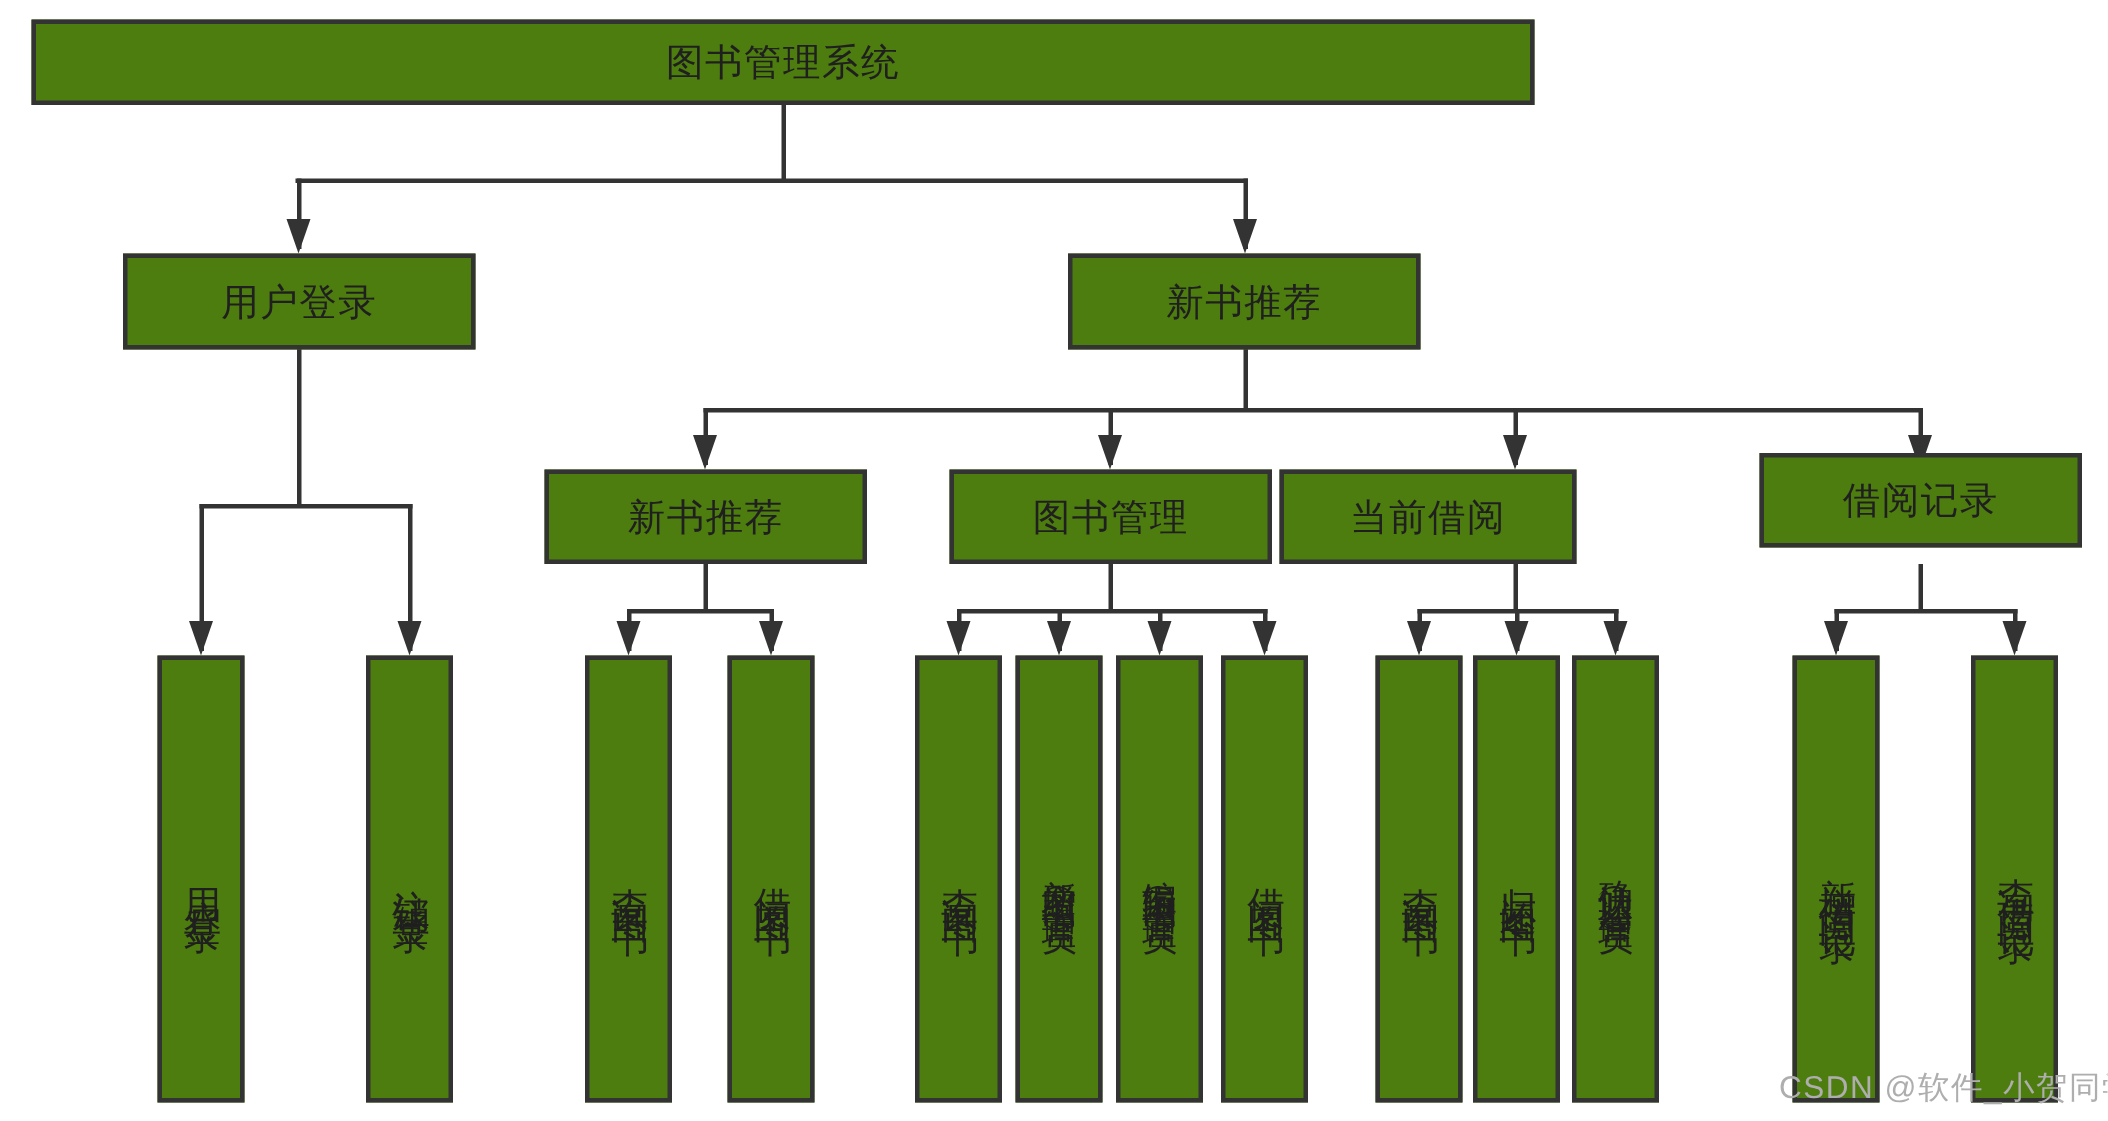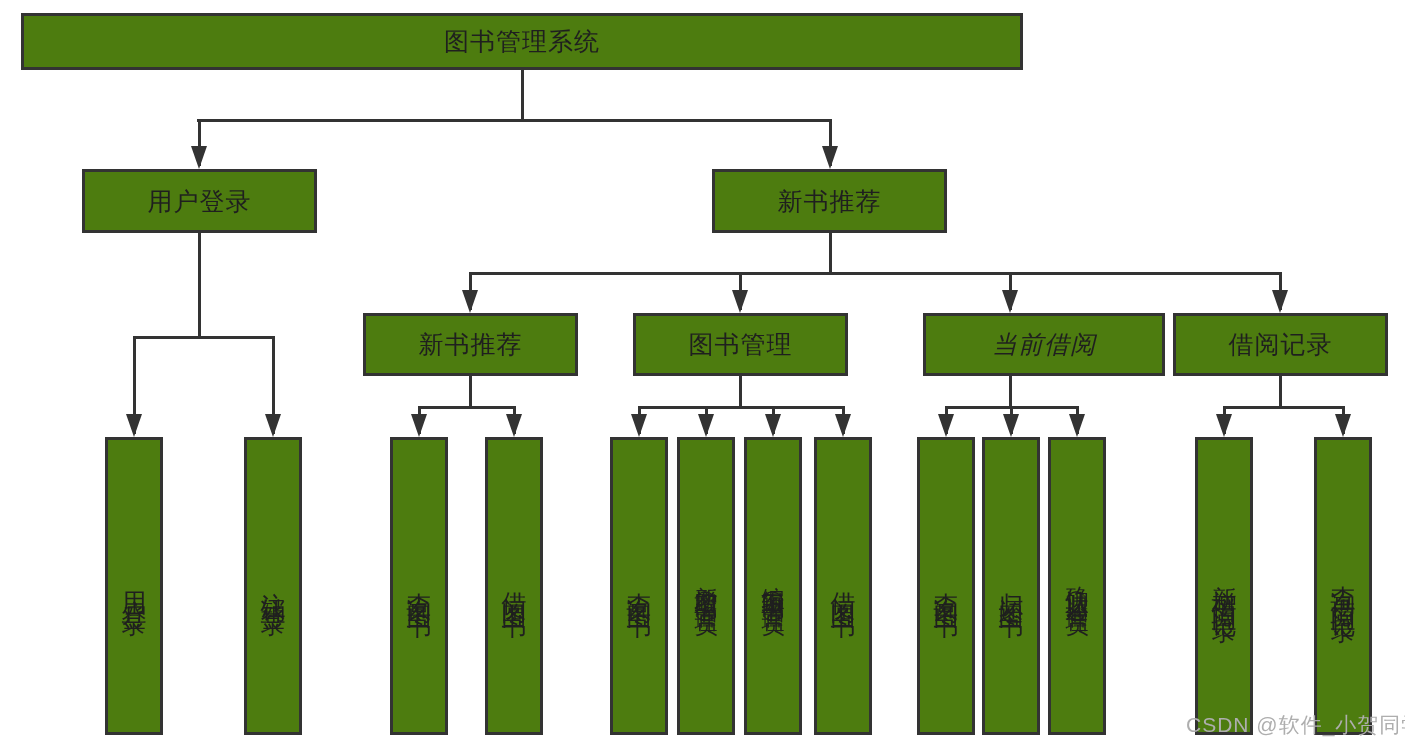--- a/index.html
+++ b/index.html
@@ -71,24 +71,24 @@
   <div class="box" style="left:712px;top:169px;width:235px;height:64px;">
     <span class="label">新书推荐</span>
   </div>
 
   <div class="box" style="left:363px;top:313px;width:215px;height:63px;">
     <span class="label">新书推荐</span>
   </div>
   <div class="box" style="left:633px;top:313px;width:215px;height:63px;">
     <span class="label">图书管理</span>
   </div>
-  <div class="box" style="left:923px;top:313px;width:242px;height:63px;font-style:italic;">
+  <div class="box" style="left:853px;top:313px;width:198px;height:63px;">
     <span class="label">当前借阅</span>
   </div>
-  <div class="box" style="left:1173px;top:313px;width:215px;height:63px;font-family:Liberation Mono, monospace;">
+  <div class="box" style="left:1173px;top:302px;width:215px;height:63px;font-family:Liberation Mono, monospace;">
     <span class="label">借阅记录</span>
   </div>
 
   <div class="box leaf t4" style="left:105px;top:437px;width:58px;height:298px;">
     <span class="label">用户登录</span>
   </div>
   <div class="box leaf t4" style="left:244px;top:437px;width:58px;height:298px;">
     <span class="label">注销登录</span>
   </div>
 

